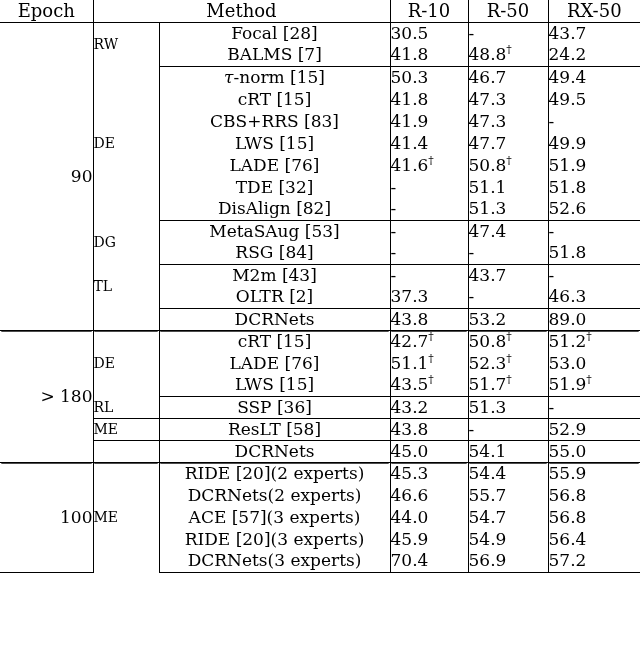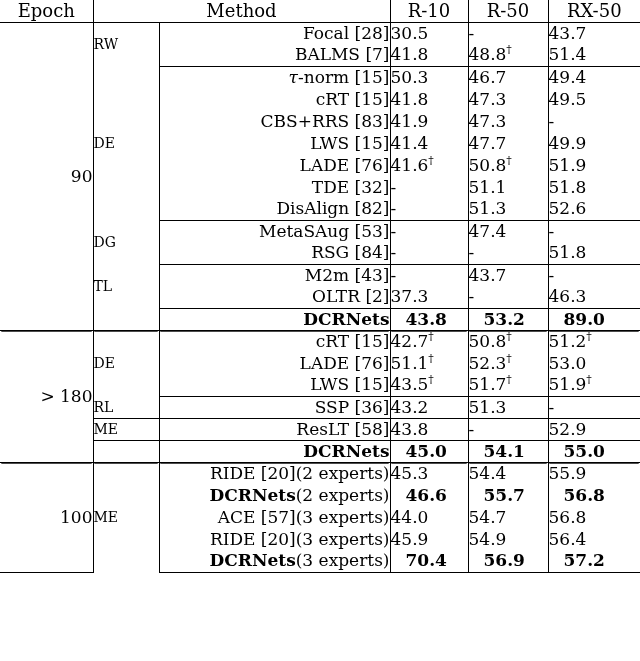--- a/index.html
+++ b/index.html
@@ -43,23 +43,23 @@
   .hr-bot    { border-bottom: 1.3px solid #000; }
   .hr-dbl-bot{ border-bottom: 1.3px solid #000; box-shadow: 0 3px 0 -1.3px #000; }
 
   .header-cell {
     text-align: center;
     height: 27px;
     font-size: 18px;
   }
   .epoch-cell { text-align: right; font-size: 17px; }
   .group-cell { text-align: left; font-size: 14px; }
-  .method-cell { text-align: right; padding-left: 9px; font-size: 17px; }
+  .method-cell { text-align: center; padding-left: 9px; font-size: 17px; }
   .num-cell { text-align: left; padding-left: 11px; font-size: 17px; }
-  .bold { font-weight: bold; margin-left: 15px; }
+  .bold { font-weight: normal; }
   .tau { font-style: italic; font-family: "DejaVu Serif", "Liberation Serif", serif; }
   .dag { font-size: 11px; vertical-align: super; line-height: 0; }
 </style>
 </head>
 <body>
 
 <table id="tbl">
   <colgroup>
     <col class="c-epoch">
       <col class="c-group">
@@ -83,21 +83,21 @@
         <td class="group-cell vr-l " rowspan="2">RW</td>
         <td class="method-cell vr-l ">Focal [28]</td>
         <td class="num-cell vr-l "><span>30.5</span></td>
         <td class="num-cell vr-l "><span>-</span></td>
         <td class="num-cell vr-l "><span>43.7</span></td>
       </tr>
       <tr>
         <td class="method-cell vr-l hr-bot">BALMS [7]</td>
         <td class="num-cell vr-l hr-bot"><span>41.8</span></td>
         <td class="num-cell vr-l hr-bot"><span>48.8</span><span class="dag">†</span></td>
-        <td class="num-cell vr-l hr-bot"><span>51.4</span></td>
+        <td class="num-cell vr-l hr-bot"><span>24.2</span></td>
       </tr>
       <tr>
         <td class="group-cell vr-l " rowspan="7">DE</td>
         <td class="method-cell vr-l "><span class="tau">τ</span>-norm [15]</td>
         <td class="num-cell vr-l "><span>50.3</span></td>
         <td class="num-cell vr-l "><span>46.7</span></td>
         <td class="num-cell vr-l "><span>49.4</span></td>
       </tr>
       <tr>
         <td class="method-cell vr-l ">cRT [15]</td>

